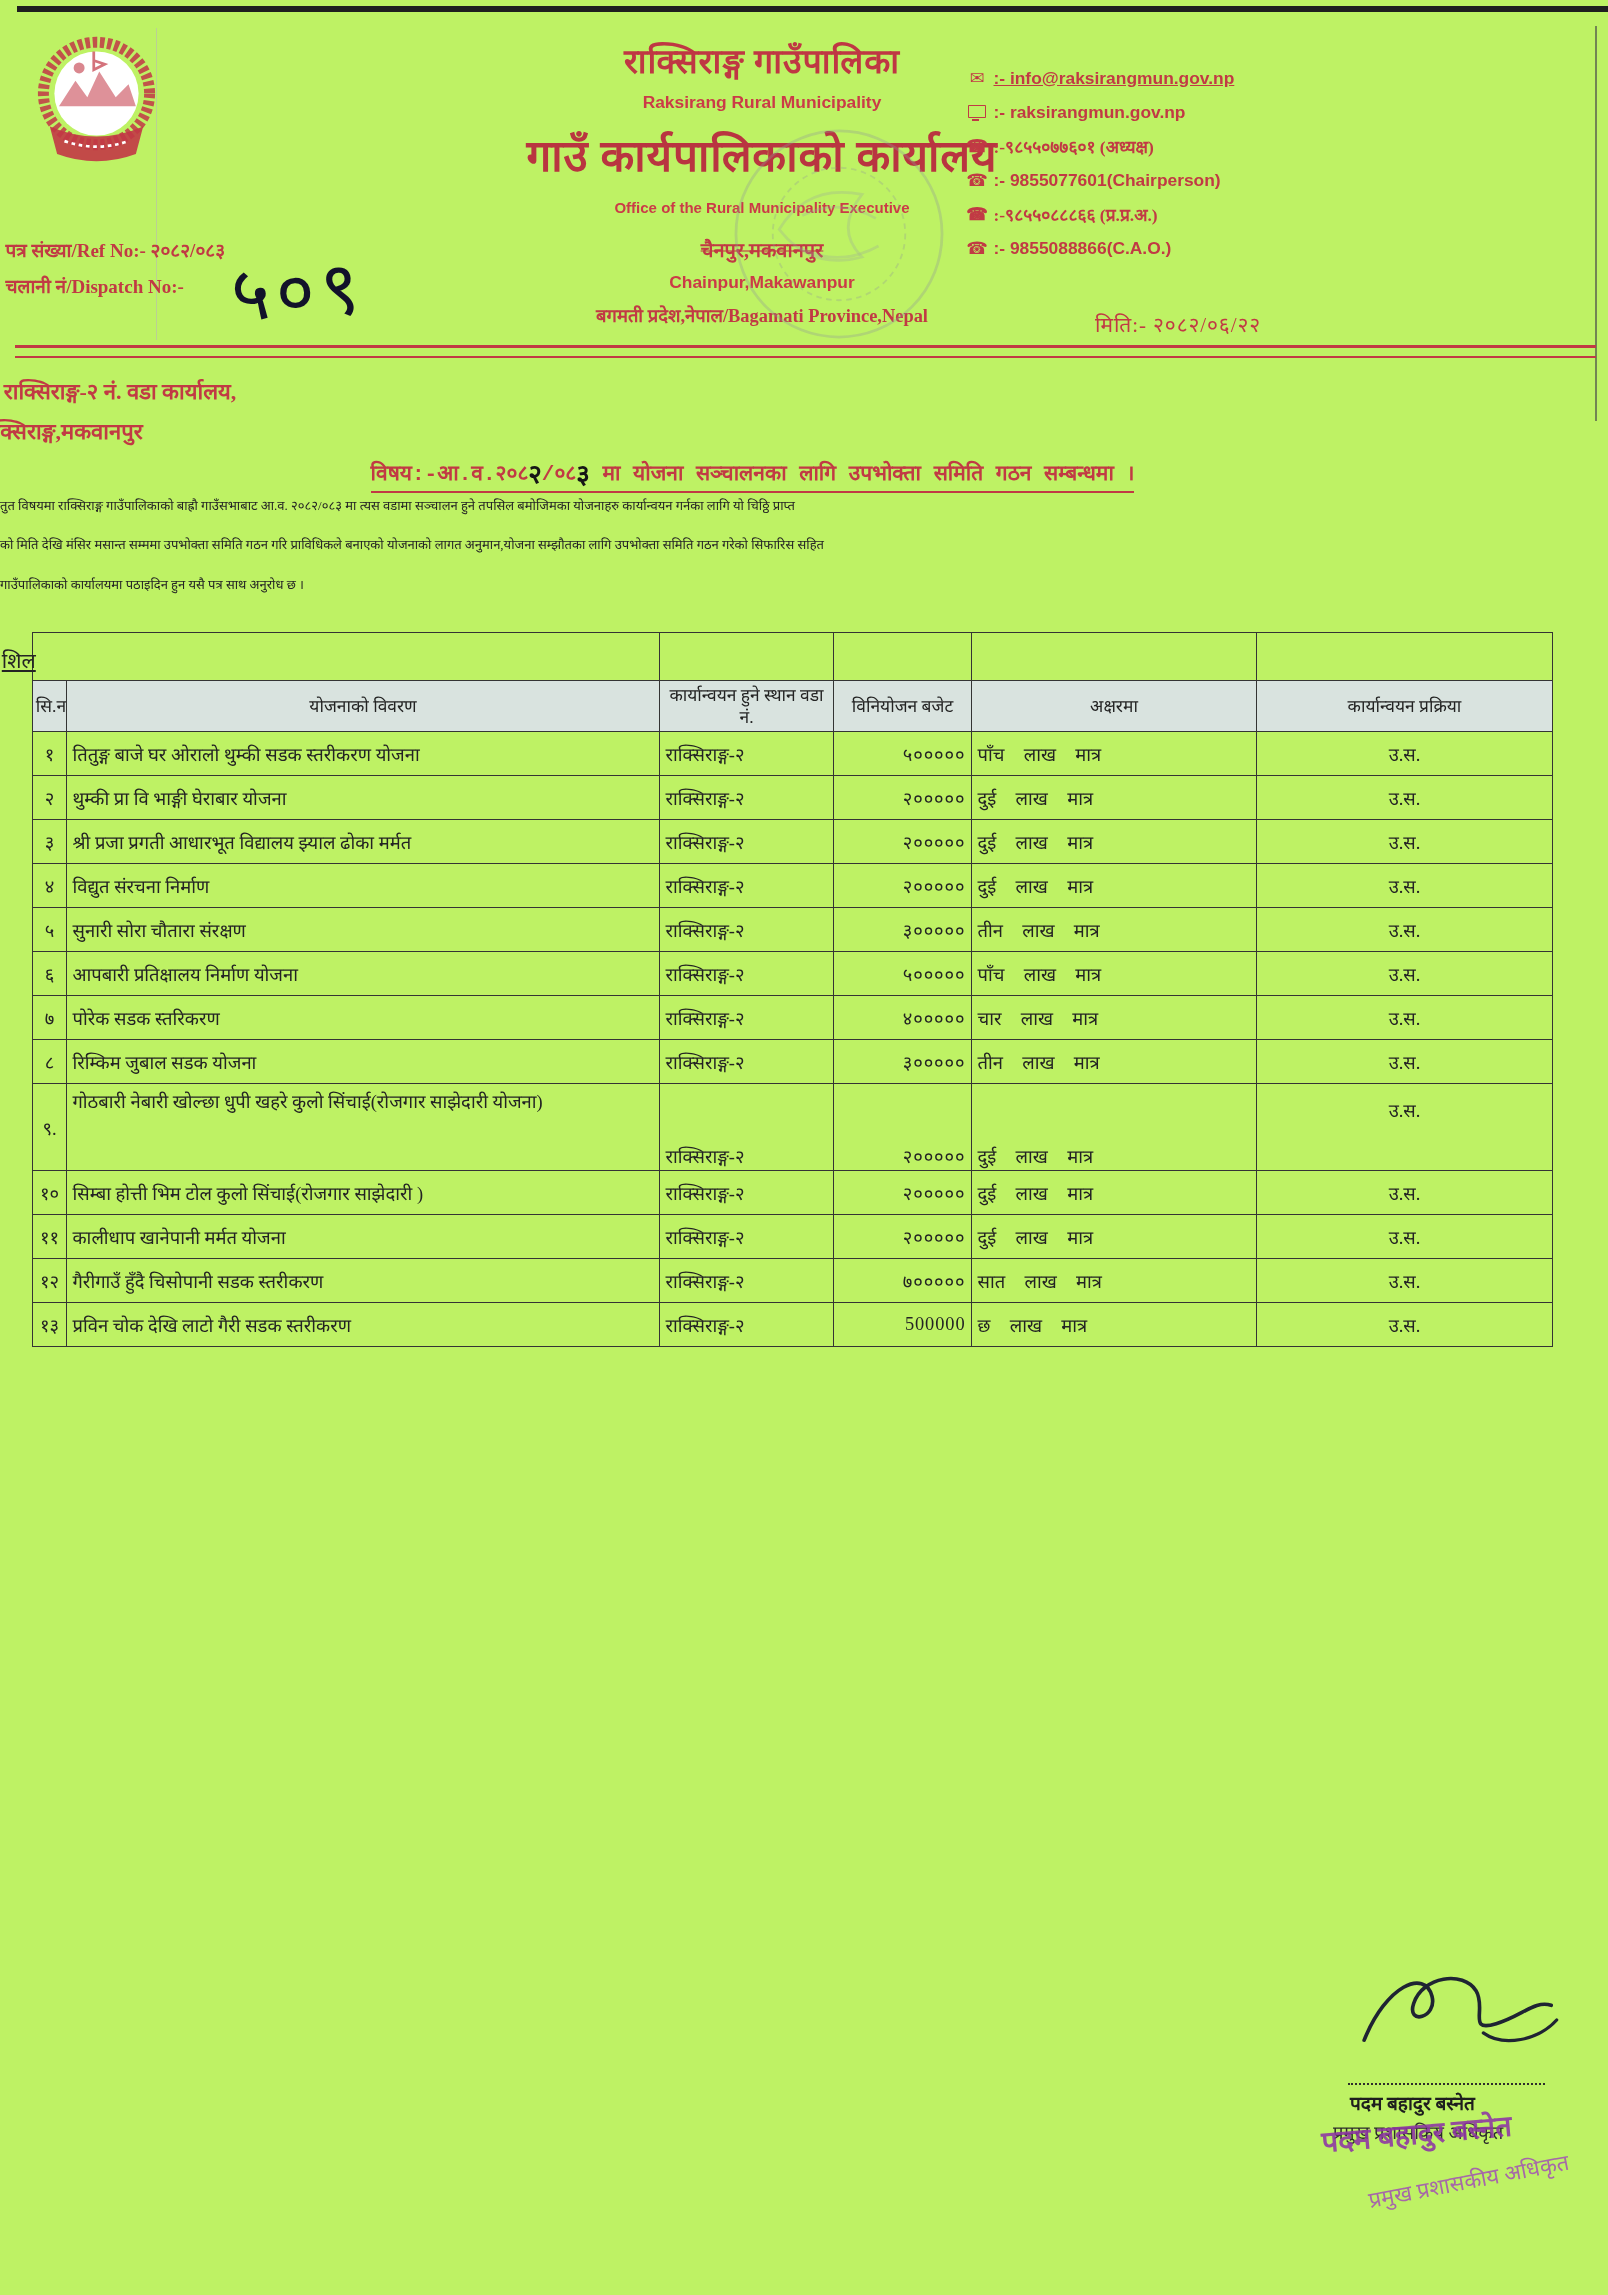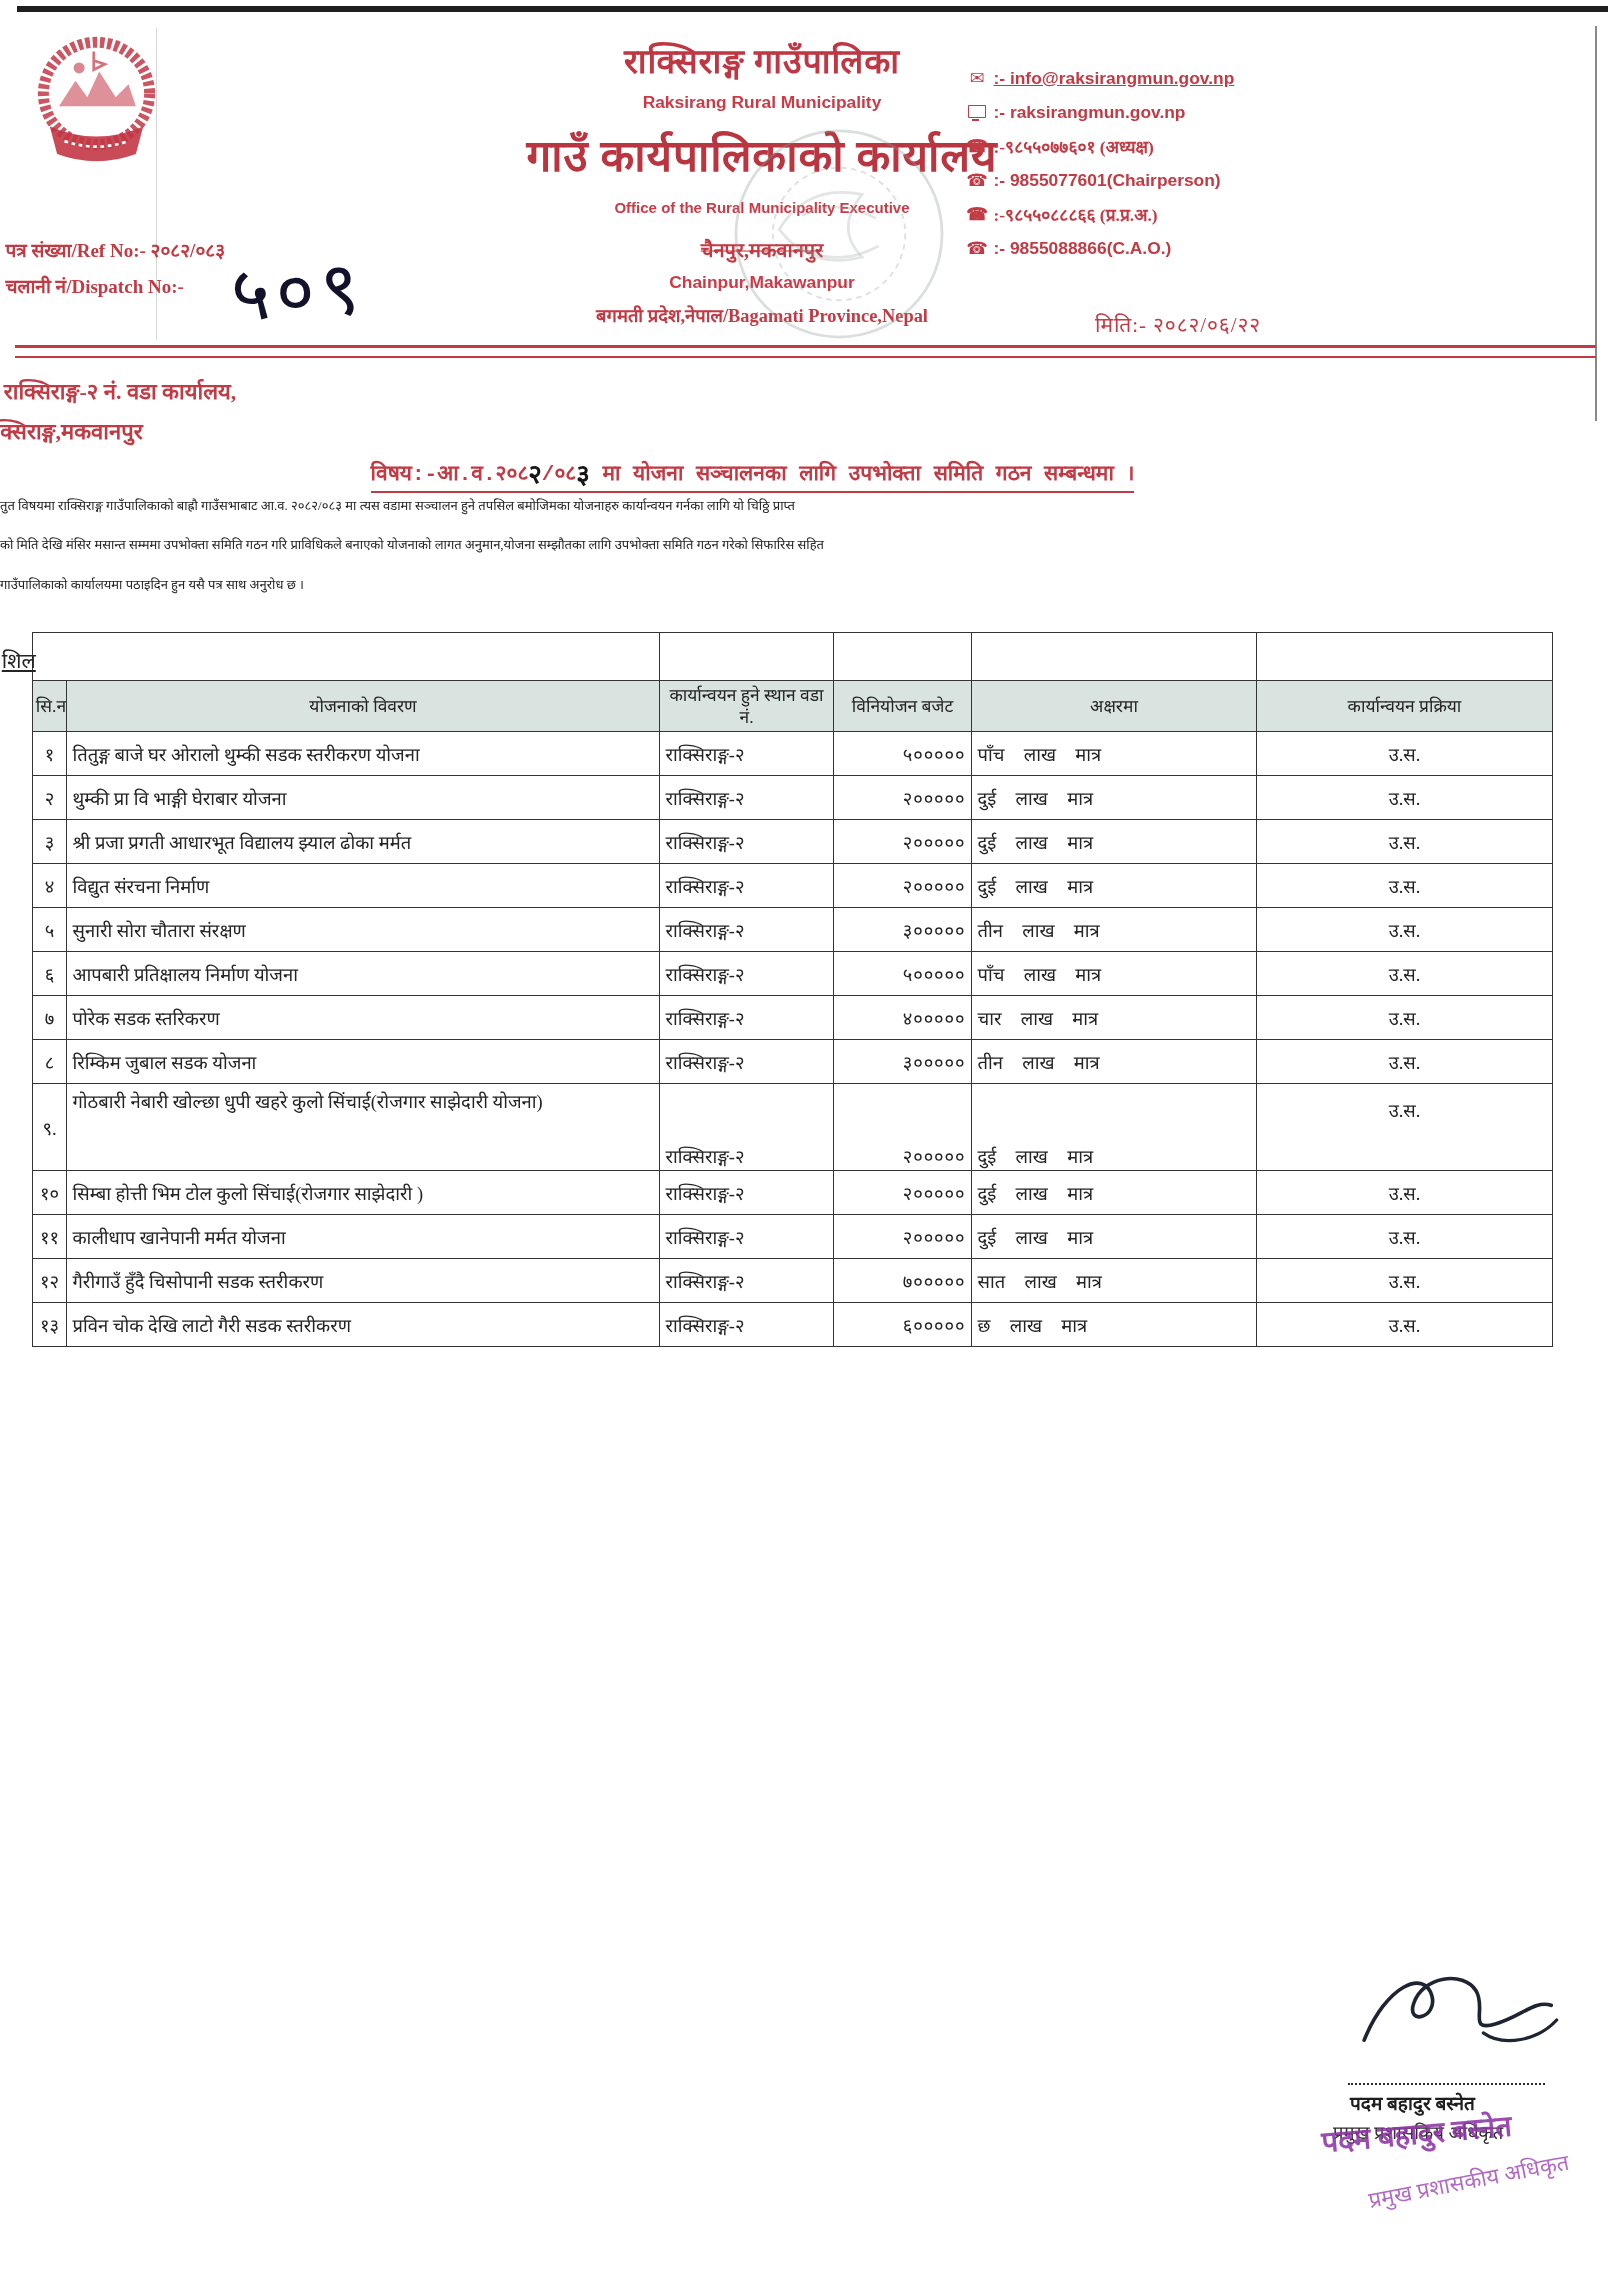--- a/index.html
+++ b/index.html
@@ -1,16 +1,16 @@
 <!DOCTYPE html>
 <html style="font-size:14.7px"><head>
 <meta charset="utf-8">
 <style>
   html,body{margin:0;padding:0;background:#e8e8e6;}
-  .page{position:relative;width:1609px;height:2296px;margin:0 auto;background:#ffffff;overflow:hidden;
+  .page{position:relative;width:1609px;height:2296px;margin:0 auto;background:#bef264;overflow:hidden;
         font-family:"Liberation Serif","DejaVu Serif",serif;color:#262626;}
   .abs{position:absolute;}
   .np{font-family:"Liberation Serif","DejaVu Serif",serif;}
   .en{font-family:"Liberation Sans","DejaVu Sans",sans-serif;}
   .nowrap{white-space:nowrap;}
 
   
   .topbar{left:16.5px;top:5.5px;width:1592px;height:6.4px;background:#1f1f1f;}
   .edge-line{left:1595px;top:26px;width:1.8px;height:395px;background:#4a4a4a;opacity:.65;}
   .crease{left:156px;top:27.5px;width:0.9px;height:312px;background:#b9b9b4;opacity:.6;}
@@ -300,21 +300,21 @@
           <td class="name">गैरीगाउँ हुँदै चिसोपानी सडक स्तरीकरण</td>
           <td class="ward">राक्सिराङ्ग-२</td>
           <td class="budget">७०००००</td>
           <td class="words">सात लाख मात्र</td>
           <td class="proc">उ.स.</td>
     </tr>
     <tr class="r">
       <td class="sn">१३</td>
           <td class="name">प्रविन चोक देखि लाटो गैरी सडक स्तरीकरण</td>
           <td class="ward">राक्सिराङ्ग-२</td>
-          <td class="budget">६०००००</td>
+          <td class="budget">500000</td>
           <td class="words">छ लाख मात्र</td>
           <td class="proc">उ.स.</td>
     </tr>
   </tbody>
     </table>
 
   <div class="abs sig-svg">
     <svg width="220" height="129" viewBox="0 0 240 140">
       <path d="M10 86 C 34 26, 76 8, 84 38 C 90 62, 56 70, 64 46 C 74 16, 118 10, 132 32 C 144 52, 122 78, 154 68 C 182 60, 196 42, 214 48" fill="none" stroke="#1f2433" stroke-width="4" stroke-linecap="round"></path>
       <path d="M140 78 C 162 94, 200 86, 220 64" fill="none" stroke="#1f2433" stroke-width="3.5" stroke-linecap="round"></path>

